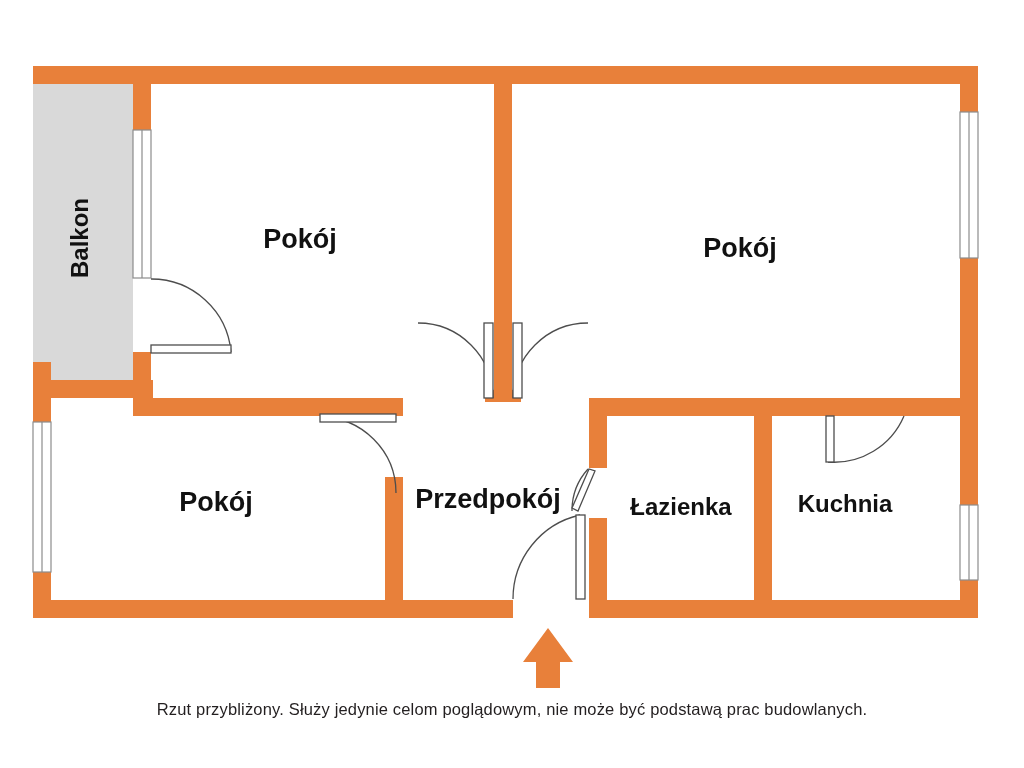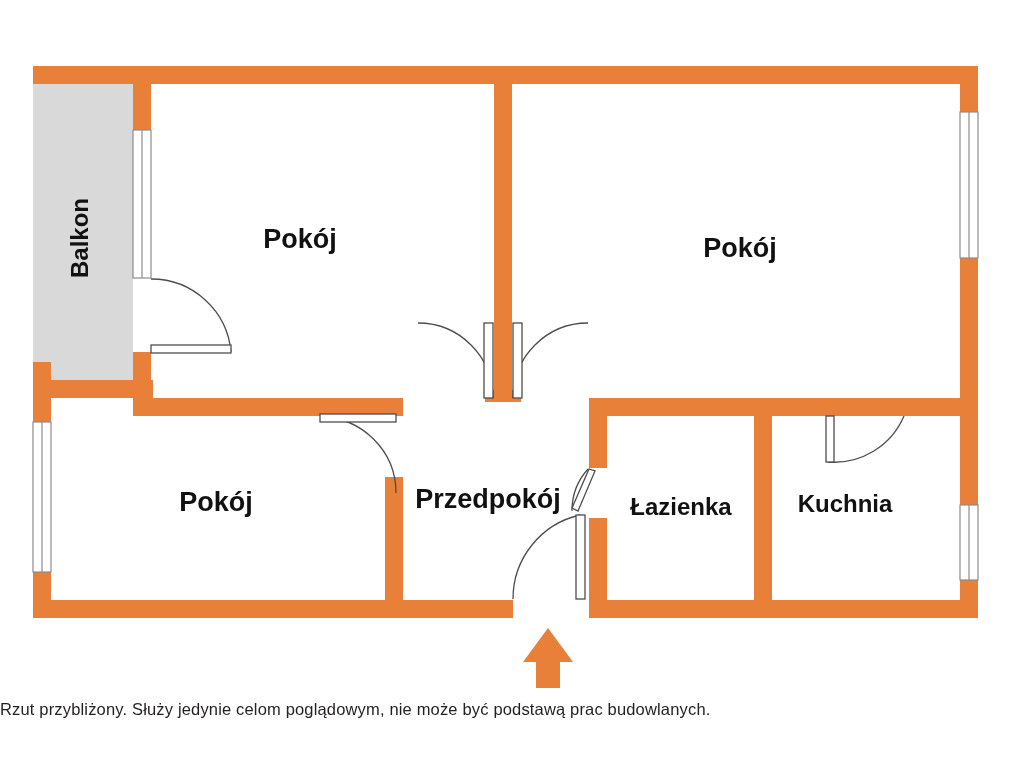--- a/index.html
+++ b/index.html
@@ -22,21 +22,21 @@
   .floorplan-svg {
     position: absolute;
     left: 0;
     top: 0;
   }
   .caption {
     position: absolute;
     left: 0;
     top: 700px;
     width: 1024px;
-    text-align: left;
+    text-align: center;
     font-family: "Liberation Sans", sans-serif;
     font-size: 16.5px;
     font-weight: 400;
     color: #231f20;
     letter-spacing: 0.01em;
   }
   .room-label {
     font-family: "Liberation Sans", sans-serif;
     font-weight: bold;
     fill: #111111;

